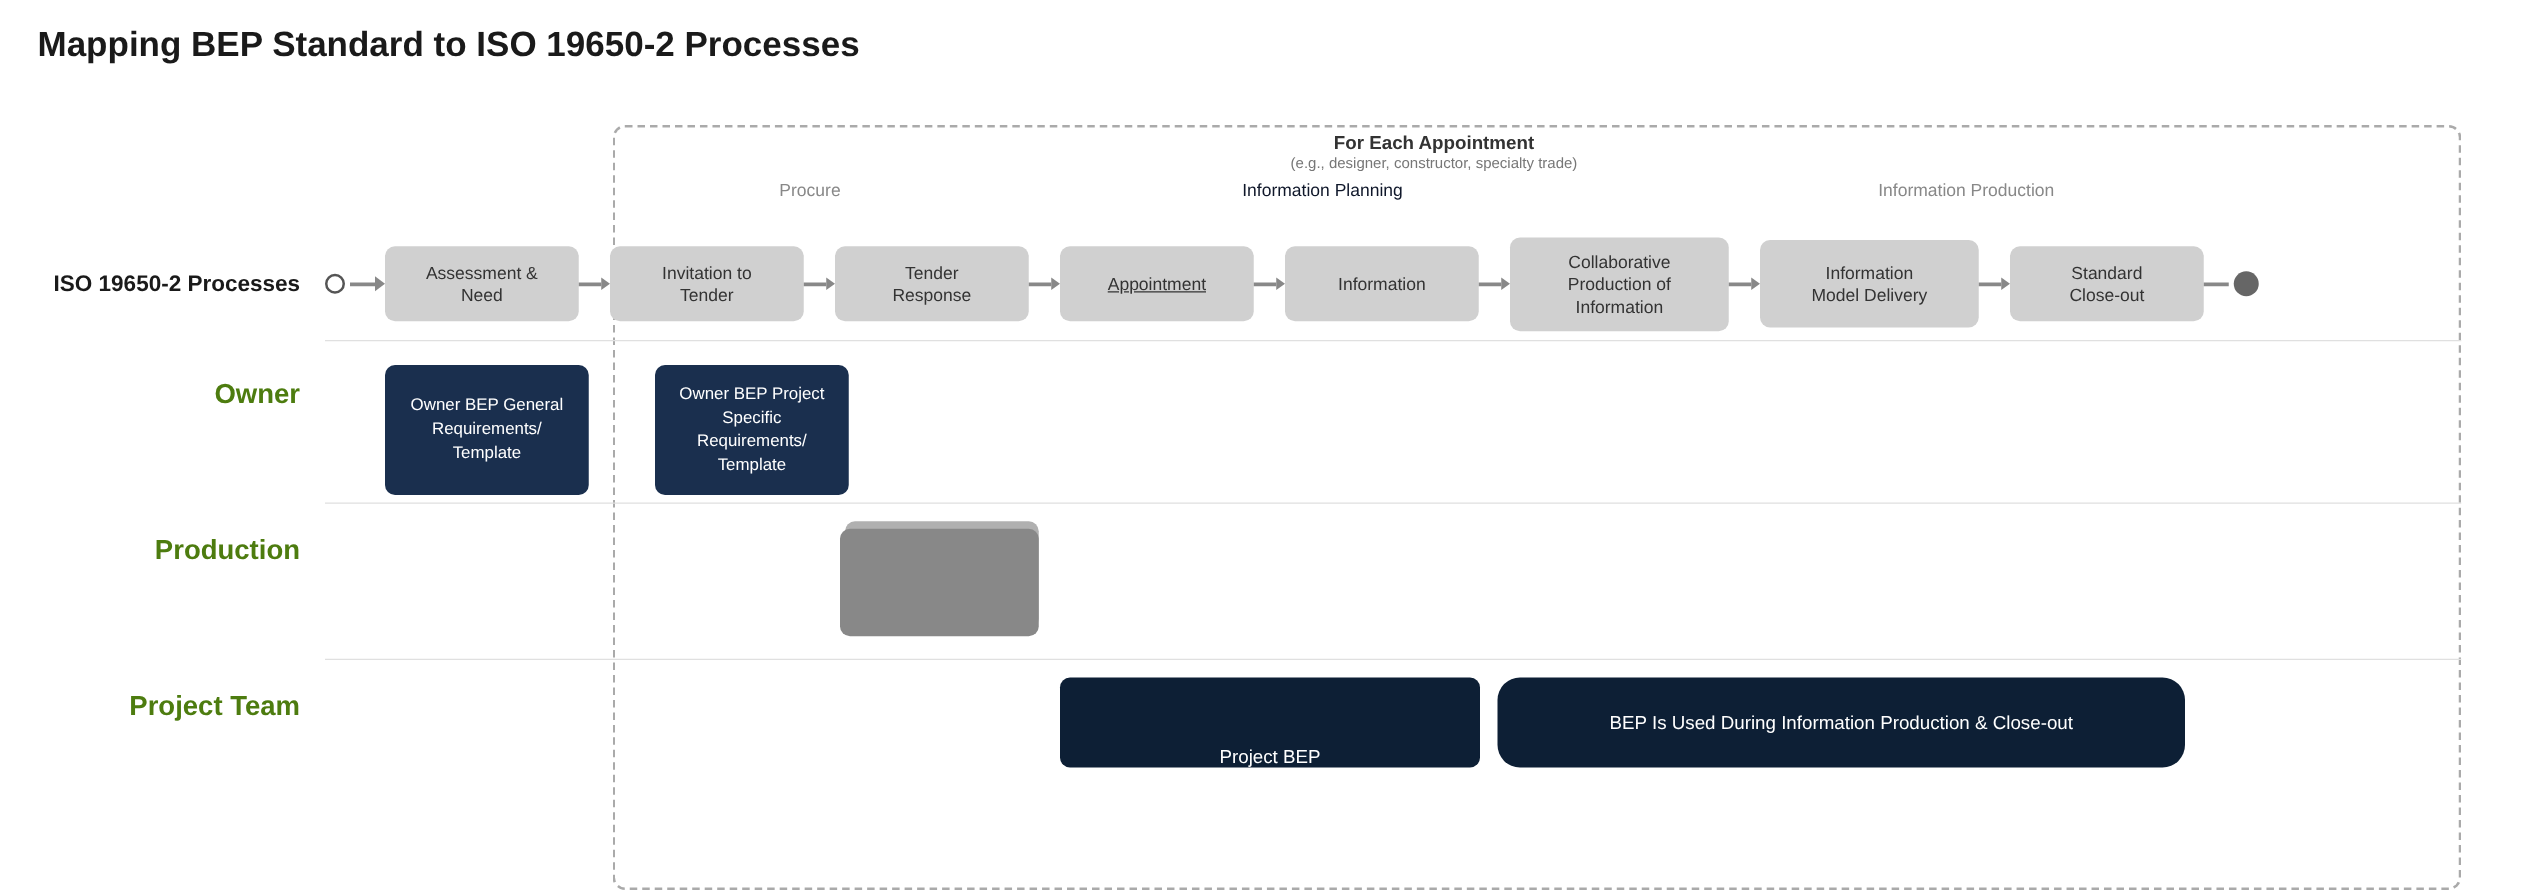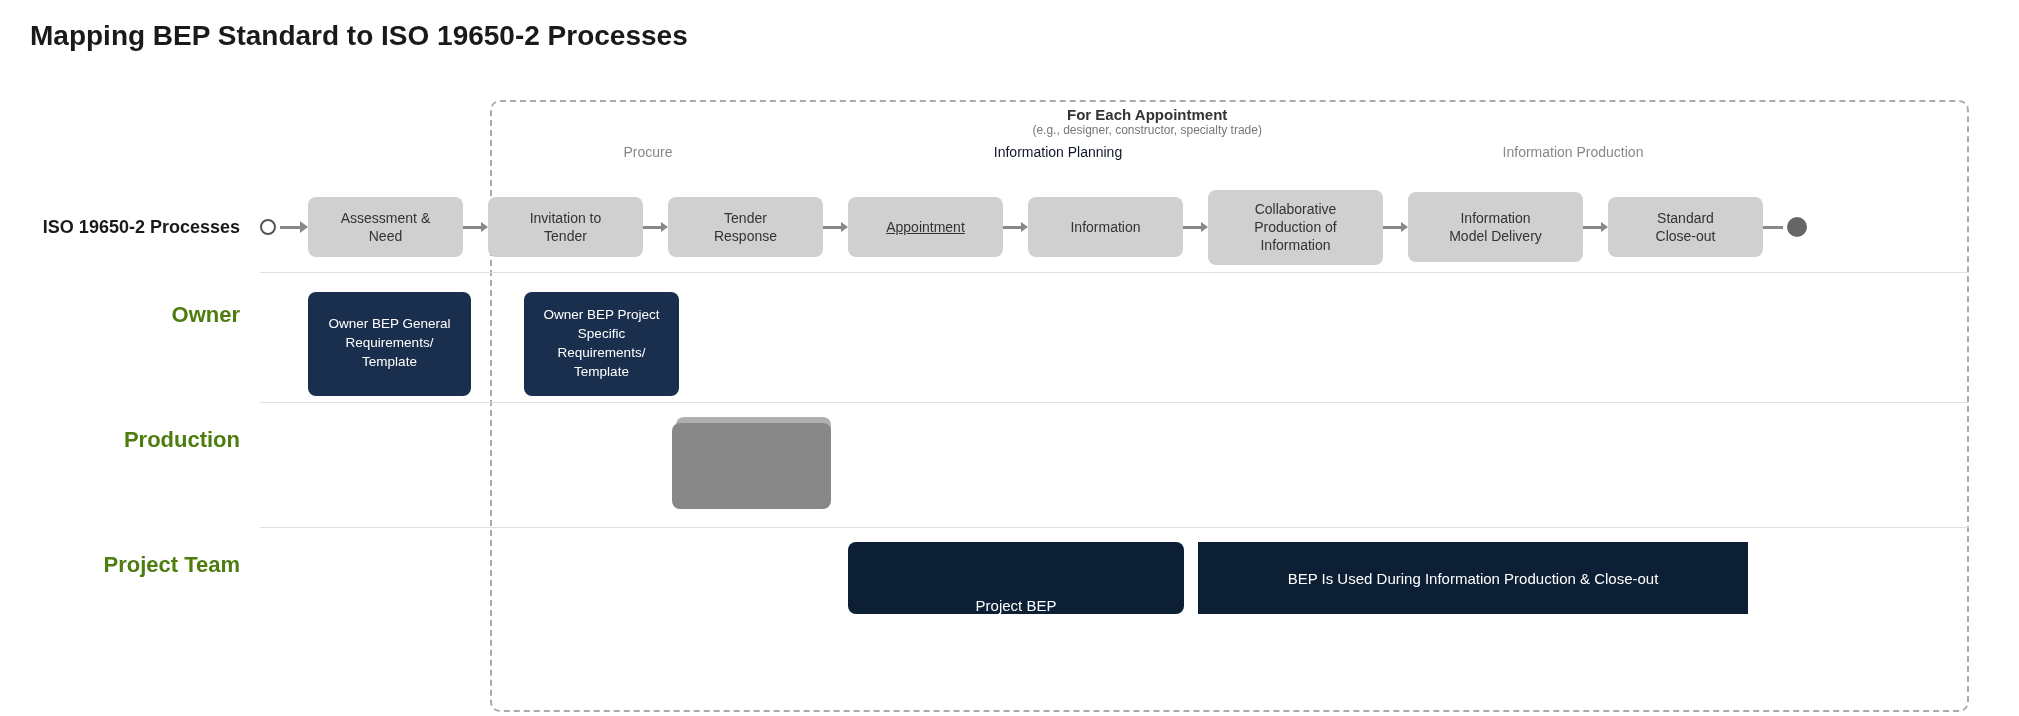--- a/index.html
+++ b/index.html
@@ -208,21 +208,21 @@
       text-align: center;
       display: flex;
       align-items: flex-end;
       justify-content: center;
     }
 
     
     .bep-info {
       background: #0d1f35;
       color: white;
-      border-radius: 0;
+      border-radius: 18px;
       font-size: 15px;
       font-weight: 500;
       text-align: center;
       display: flex;
       align-items: center;
       justify-content: center;
     }
   </style>
 </head>
 <body>

